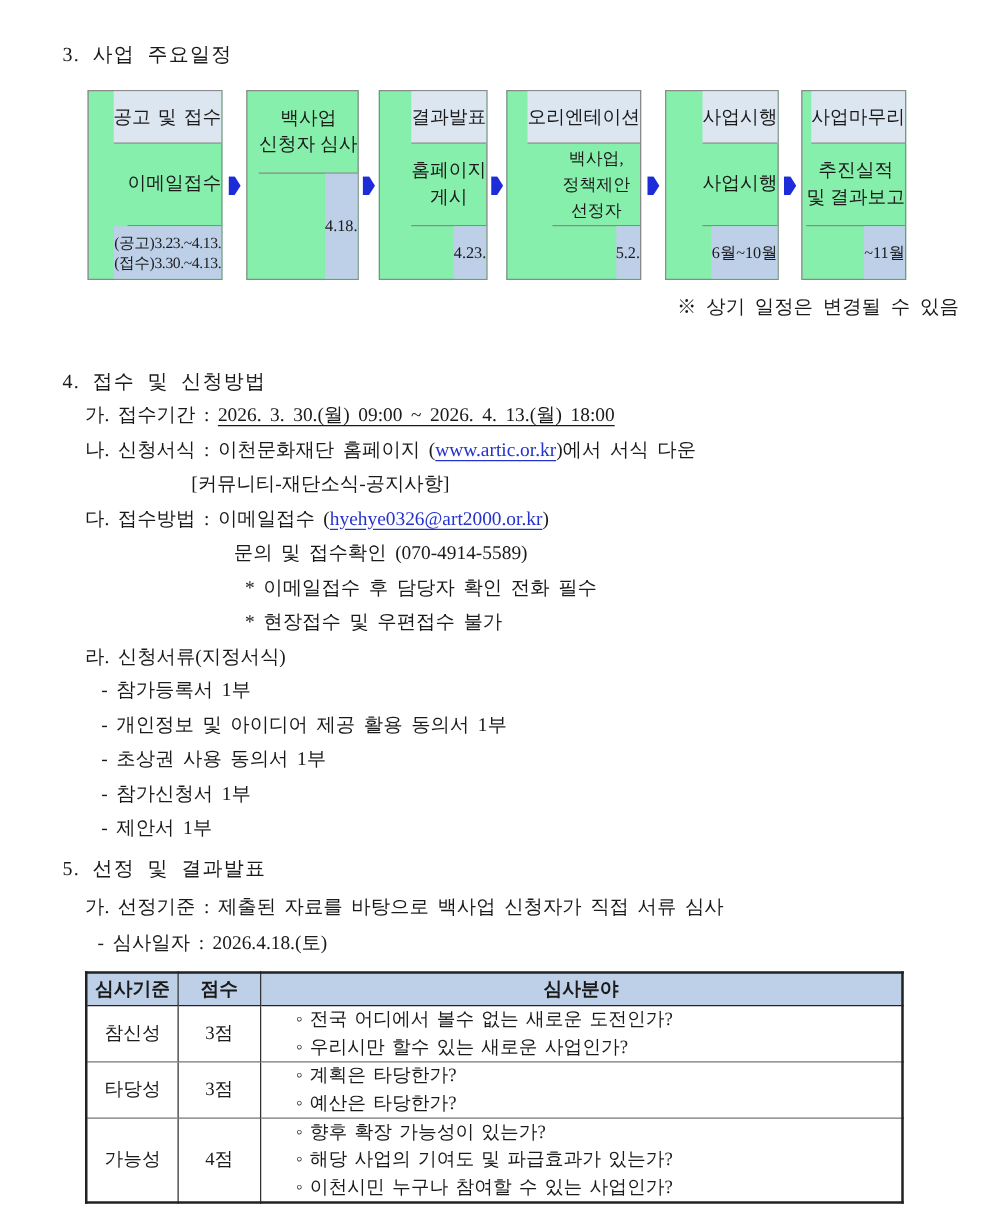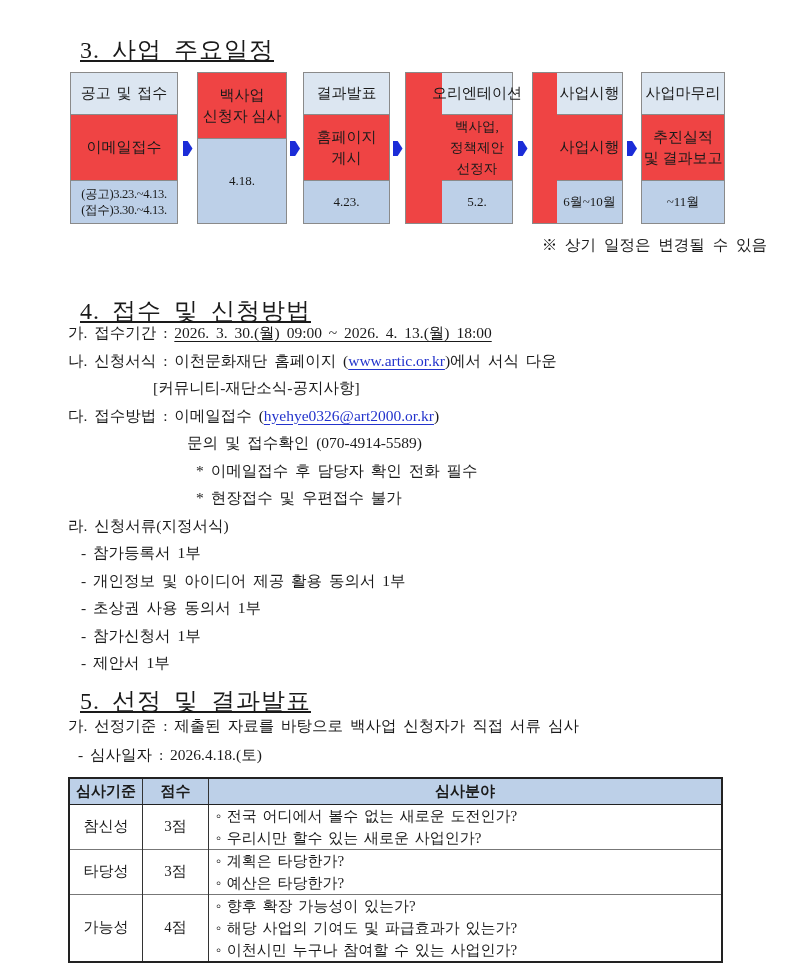--- a/index.html
+++ b/index.html
@@ -13,39 +13,39 @@
   html,body { background:#ffffff; }
   .page {
     position:relative;
     width:793px; height:973px;
     background:#ffffff;
     font-family:"Liberation Serif","DejaVu Serif",serif;
     color:#1a1a1a;
     overflow:hidden;
   }
   .heading {
-    position:absolute; left:80px;
-    font-size:24px; font-weight:normal;
+    position:absolute; left:50px;
+    font-size:16px; font-weight:normal;
     letter-spacing:1px; word-spacing:5px;
     white-space:nowrap;
-    text-decoration:underline;
   }
   #h3 { top:34px; }
   #h4 { top:295px; }
   #h5 { top:685px; }
 
   
   .flow {
     position:absolute; top:72px; left:70px;
     display:flex; align-items:stretch; height:152px;
   }
   .step {
     border:1px solid var(--box-border);
     display:flex; flex-direction:column;
-    background:#ef4444;
+    background:#86efac;
+    align-items:flex-end;
   }
   .step-title {
     height:42px; background:var(--band-light);
     border-bottom:1px solid var(--box-border);
     display:flex; align-items:center; justify-content:center;
     font-size:15px; word-spacing:2px; white-space:nowrap;
   }
   .step-desc {
     height:66px; border-bottom:1px solid var(--box-border);
     display:flex; align-items:center; justify-content:center;
@@ -107,21 +107,21 @@
   table.judge thead th {
     height:26px; background:var(--band-medium);
     font-weight:bold; text-align:center;
     border-bottom:1.5px solid #222;
   }
   table.judge tbody tr + tr td { border-top:1.5px solid #777; }
   td.c { text-align:center; }
   col.col1 { width:74px; } col.col2 { width:66px; } col.col3 { width:515px; }
   tr.r2lines { height:45px; }
   tr.r3lines { height:68px; }
-  td.items { padding-left:7px; }
+  td.items { padding-left:28px; }
   td.items div { line-height:22px; white-space:nowrap; }
 </style>
 </head>
 <body>
 
 <div class="page">
 
   <h2 class="heading" id="h3">3. 사업 주요일정</h2>
 
   <div class="flow">

